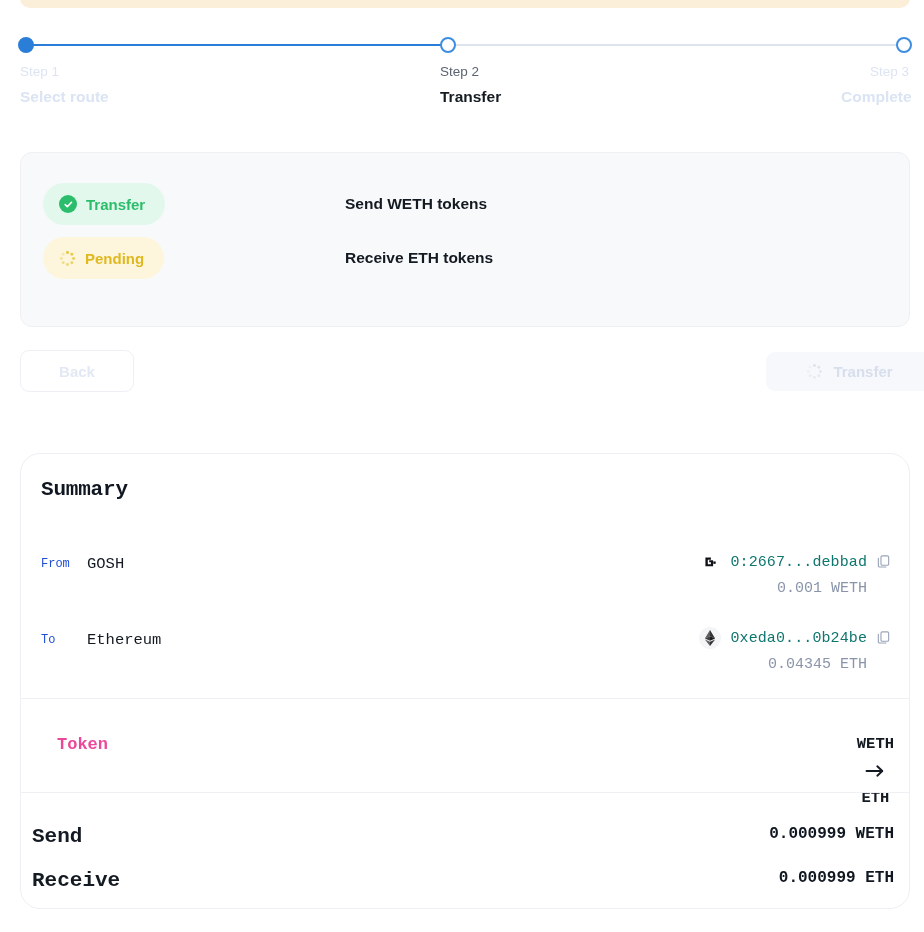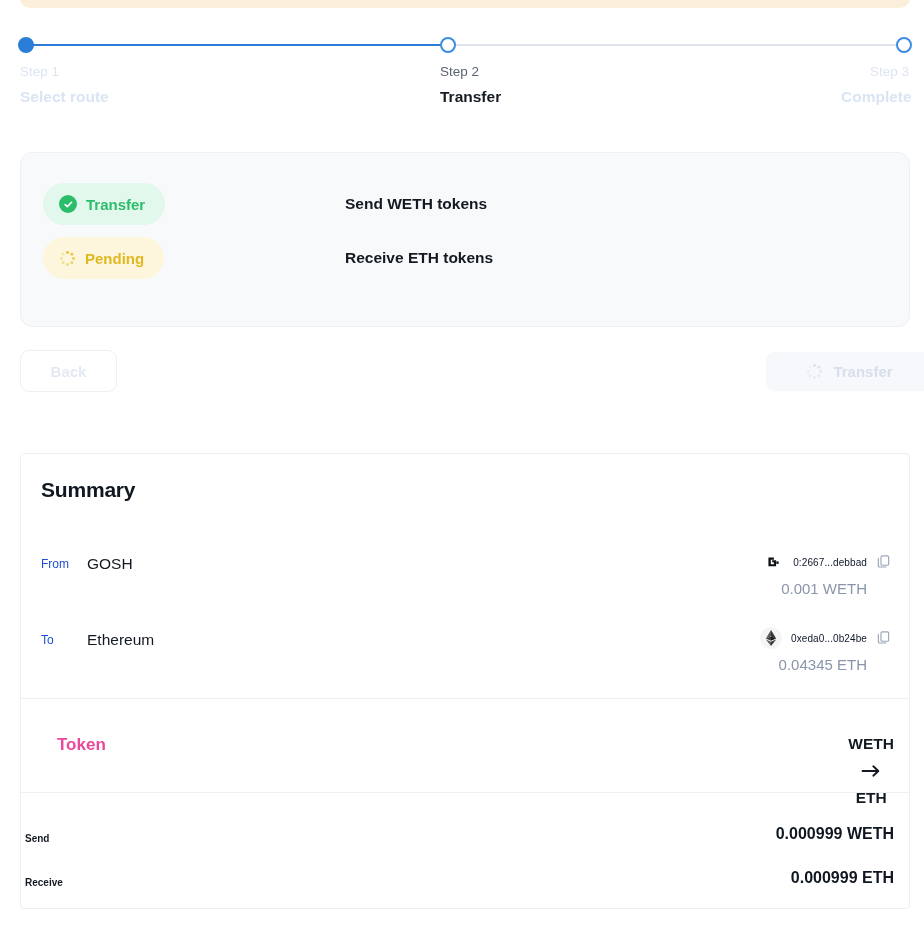--- a/index.html
+++ b/index.html
@@ -163,21 +163,21 @@
     font-weight: bold;
     color: #141a22;
     margin-left: 28px;
   }
 
   
   .btn-back {
     position: absolute;
     left: 20px;
     top: 350px;
-    width: 97px;
+    width: 114px;
     height: 42px;
     border-radius: 9px;
     border: 1px solid #eef0f5;
     background: #ffffff;
     color: #e3e9f4;
     font-size: 15px;
     font-weight: bold;
     font-family: "Liberation Sans", sans-serif;
     display: flex; align-items: center; justify-content: center;
   }
@@ -200,21 +200,22 @@
 
   
   .summary-card {
     position: absolute;
     left: 20px;
     top: 453px;
     width: 890px;
     height: 456px;
     background: #ffffff;
     border: 1px solid #edeff4;
-    border-radius: 4px;
+    border-radius: 20px;
+    font-family: Liberation Mono, monospace;
   }
   .summary-title {
     position: absolute;
     left: 20px;
     top: 24px;
     font-size: 21px;
     font-weight: bold;
     color: #101720;
     letter-spacing: -0.2px;
   }
@@ -264,22 +265,22 @@
     height: 24px;
   }
   .chain-logo {
     width: 24px; height: 24px;
     border-radius: 50%;
     flex: none;
     display: flex; align-items: center; justify-content: center;
     overflow: hidden;
   }
   .ep-addr {
-    font-size: 10px;
-    color: #0f172a;
+    font-size: 15px;
+    color: #0f766e;
     letter-spacing: 0.1px;
   }
   .copy-btn {
     width: 16px; height: 16px;
     flex: none;
     display: block;
     background: none; border: none; padding: 0; cursor: pointer;
   }
   .ep-amount {
     margin-top: 6px;
@@ -304,22 +305,22 @@
     display: flex; align-items: center; gap: 11px;
     font-size: 15.5px; font-weight: bold; color: #141a22; flex-direction: column;
   }
   .arrow-icon { display:block; }
 
   
   .kv-row { position: absolute; left: 0; width: 100%; height: 22px; }
   .kv-row.k1 { top: 371px; }
   .kv-row.k2 { top: 415px; }
   .kv-key {
-    position: absolute; left: 4px; top: 0;
-    font-size: 10px; font-weight: bold; color: #141a22; margin-top: 8px;
+    position: absolute; left: 11px; top: 0;
+    font-size: 21px; font-weight: bold; color: #141a22;
   }
   .kv-val {
     position: absolute; right: 15px; top: 0;
     font-size: 16px; font-weight: bold; color: #101720;
     white-space: nowrap;
   }
 </style>
 </head>
 <body>
 

